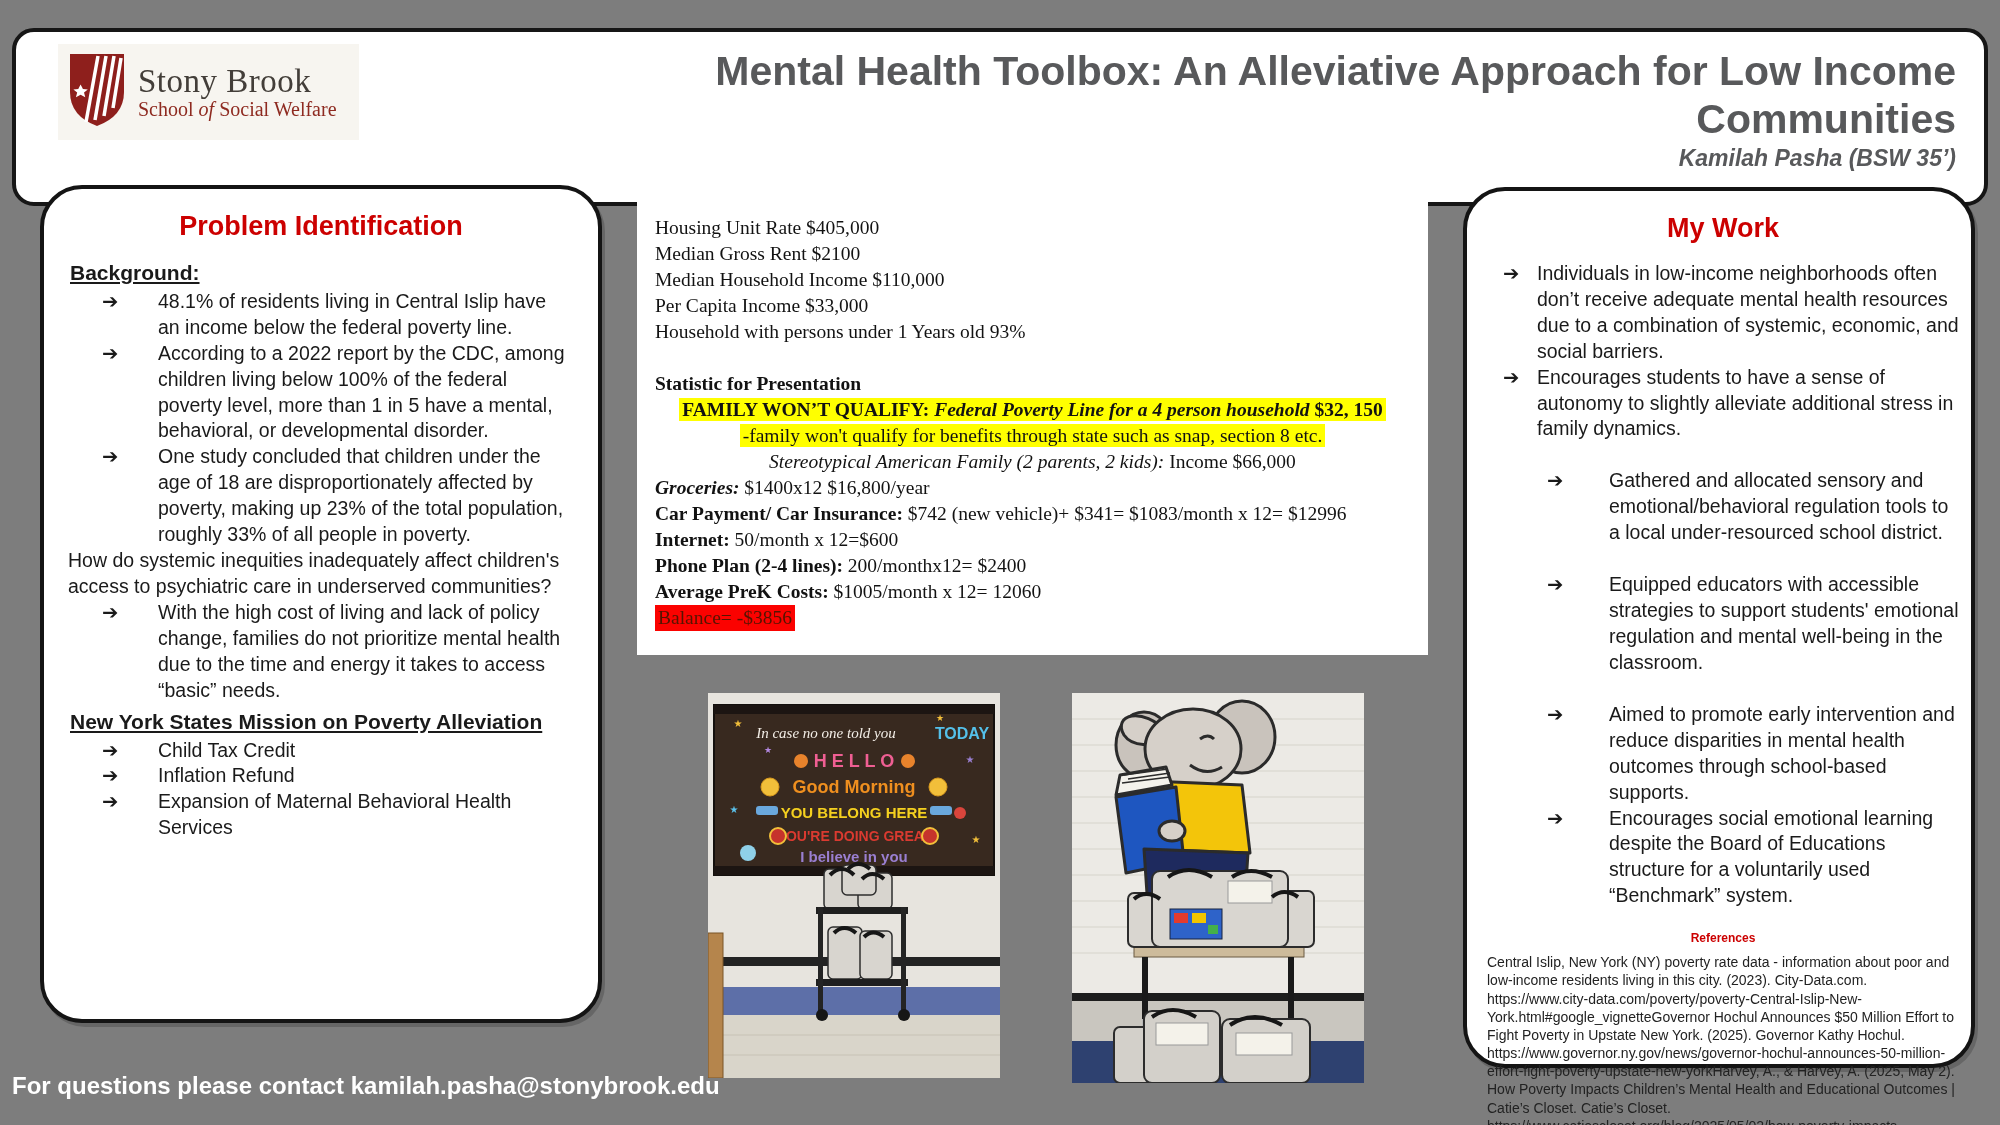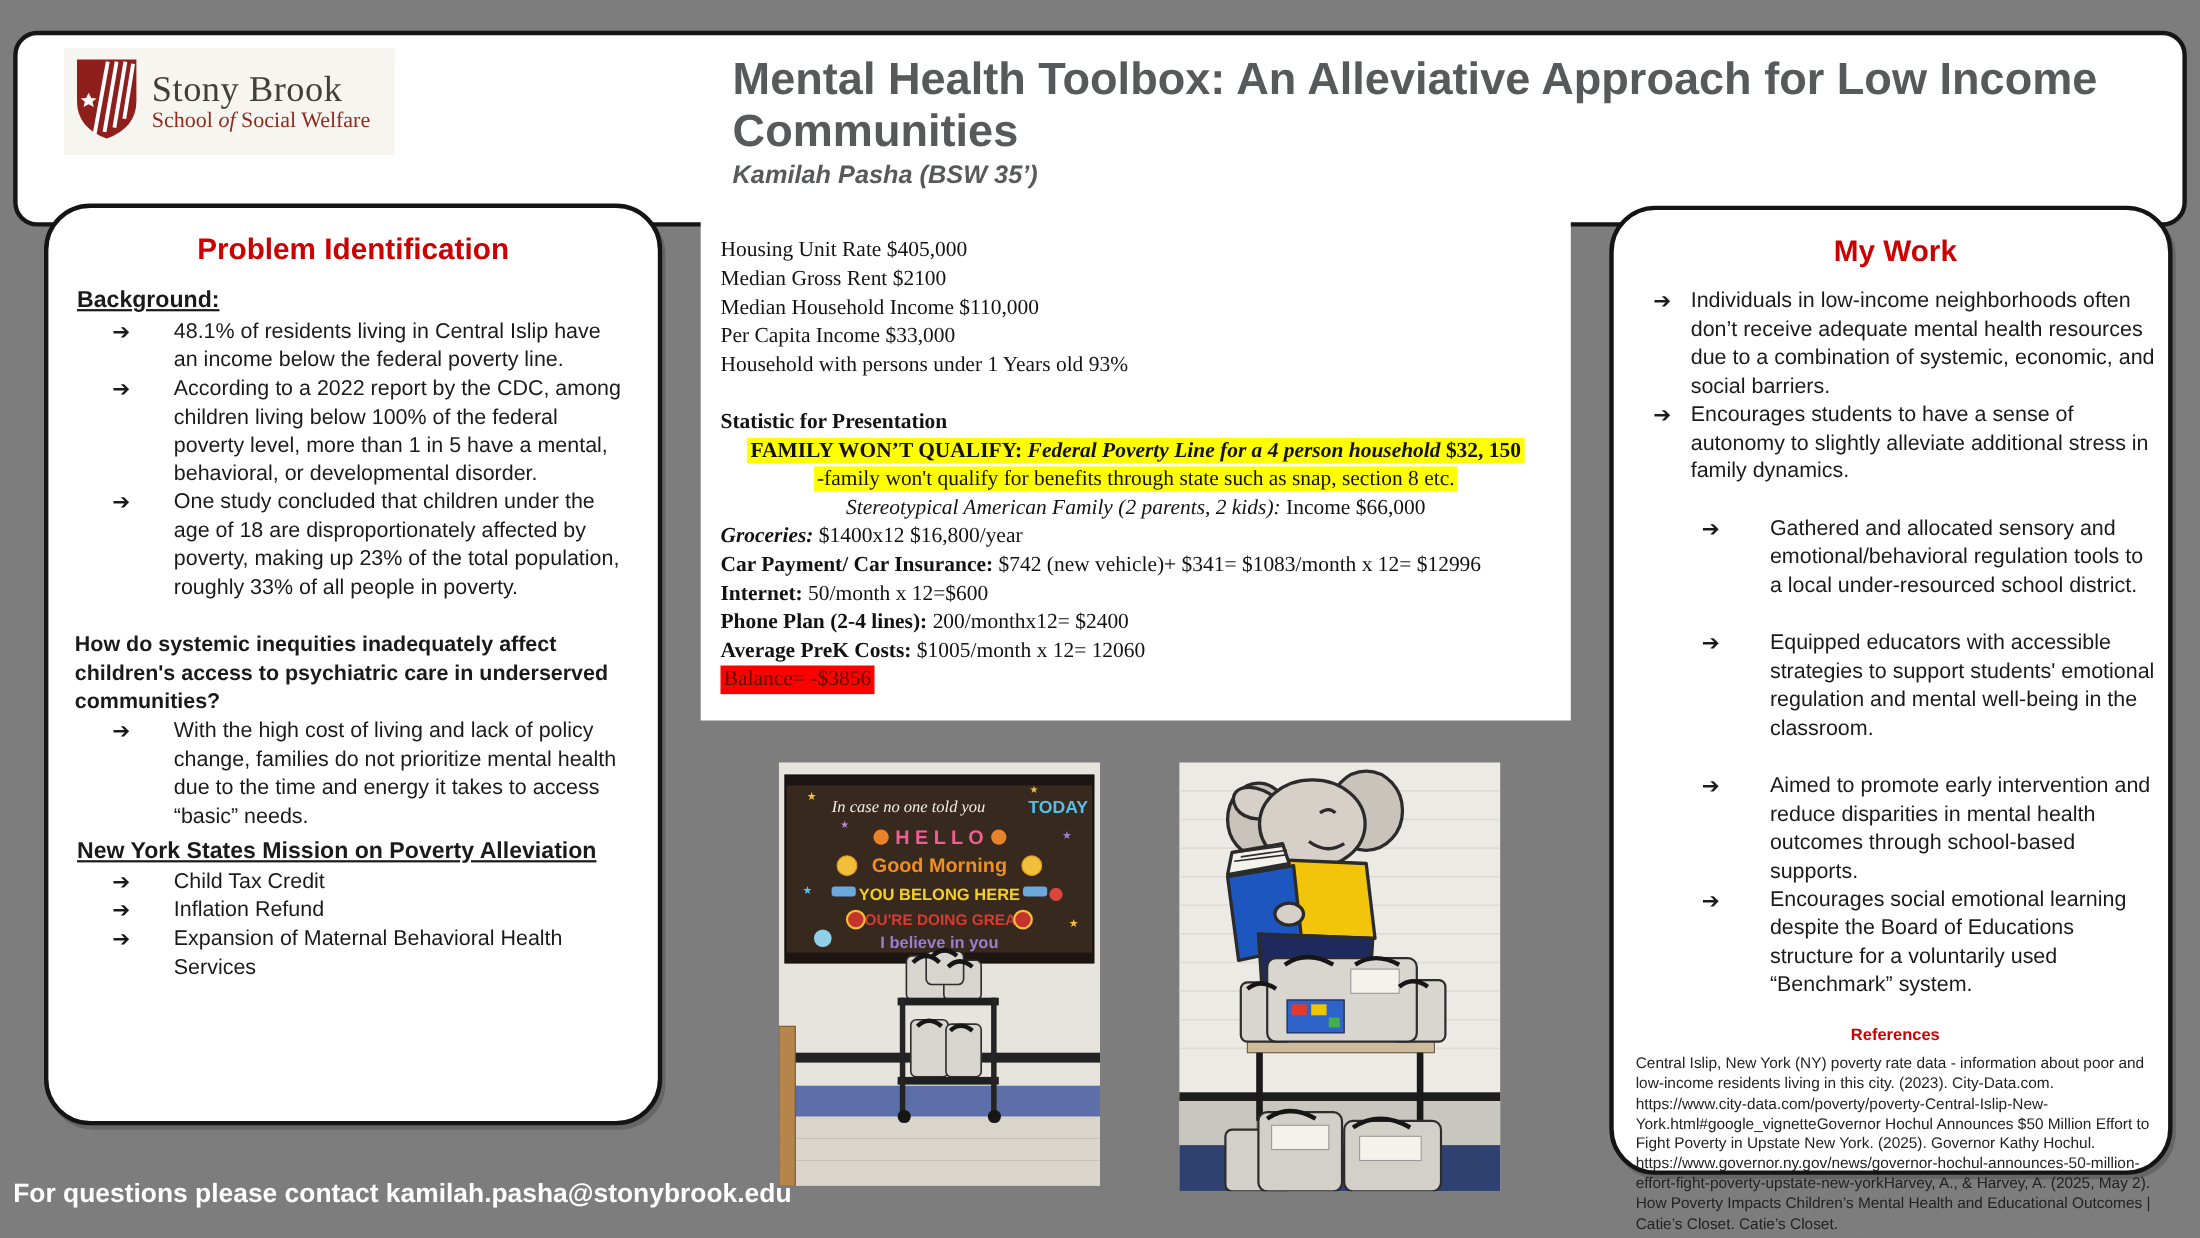--- a/index.html
+++ b/index.html
@@ -7,32 +7,32 @@
           font-family:"Liberation Sans",sans-serif;overflow:hidden;color:#1a1a1a;}
   
   .header{position:absolute;left:12px;top:28px;width:1976px;height:178px;background:#fff;
           border:4px solid #161616;border-radius:22px;box-sizing:border-box;}
   .logo{position:absolute;left:42px;top:12px;display:flex;align-items:center;gap:12px;
         background:#f7f5f0;padding:8px 22px 8px 10px;}
   .logo-text{font-family:"Liberation Serif",serif;line-height:1.04;}
   .logo-line1{font-size:33px;color:#433e39;letter-spacing:.5px;}
   .logo-line2{font-size:20px;color:#8e2a20;}
   .logo-line2 em{font-style:italic;}
-  .titleblock{position:absolute;right:28px;top:16px;width:1290px;}
+  .titleblock{position:absolute;right:28px;top:16px;width:1290px;text-align:right;}
   .poster-title{font-size:41px;font-weight:bold;color:#58595b;line-height:1.16;}
   .poster-author{font-size:23px;font-weight:bold;font-style:italic;color:#58595b;margin-top:2px;}
   
   .panel{position:absolute;background:#fff;border:4px solid #141414;border-radius:42px;
          box-sizing:border-box;box-shadow:3px 4px 0 rgba(0,0,0,.18);}
   .panel-left{left:40px;top:185px;width:562px;height:838px;padding:14px 24px 0 24px;}
   .panel-right{left:1463px;top:187px;width:512px;height:881px;padding:14px 8px 0 16px;}
   .panel-title{color:#cc0000;font-size:27px;font-weight:bold;text-align:center;margin:6px 0 14px 0;}
   .body-txt{font-size:19.5px;line-height:1.33;}
   .heading-u{font-size:21px;font-weight:bold;text-decoration:underline;margin:4px 0 2px 2px;}
-  .q{font-weight:bold;margin-top:26px;}
+  .q{font-weight:normal;}
   .b1{display:flex;padding-left:34px;}
   .b1 .arr{flex:0 0 56px;}
   .b1 .txt{flex:1;padding-right:2px;}
   .r1{display:flex;padding-left:20px;}
   .r1 .arr{flex:0 0 34px;}
   .r1 .txt{flex:1;padding-right:4px;}
   .r2{display:flex;padding-left:64px;margin-top:26px;}
   .r2.tight{margin-top:0;}
   .r2 .arr{flex:0 0 62px;}
   .r2 .txt{flex:1;padding-right:2px;}
@@ -44,21 +44,21 @@
   .stats .ctr{text-align:center;}
   .hl{background:#ffff00;padding:1px 3px;}
   .bi{font-weight:bold;font-style:italic;}
   .bd{font-weight:bold;}
   .it{font-style:italic;}
   .gap-top{margin-top:26px;}
   .balance{background:#fb0200;color:#551400;display:inline-block;padding:0 3px;}
   
   .photo{position:absolute;}
   
-  .refs-title{color:#cc0000;font-size:15px;font-weight:bold;text-align:center;margin-top:22px;}
+  .refs-title{color:#cc0000;font-size:12px;font-weight:bold;text-align:center;margin-top:22px;}
   .refs{font-size:14px;line-height:1.3;color:#222;margin-top:6px;padding:0 4px;}
   
   .contact{position:absolute;left:12px;top:1072px;color:#fff;font-weight:bold;font-size:24px;}
 </style>
 </head>
 <body>
 
 <div class="poster">
 
   <div class="header">

